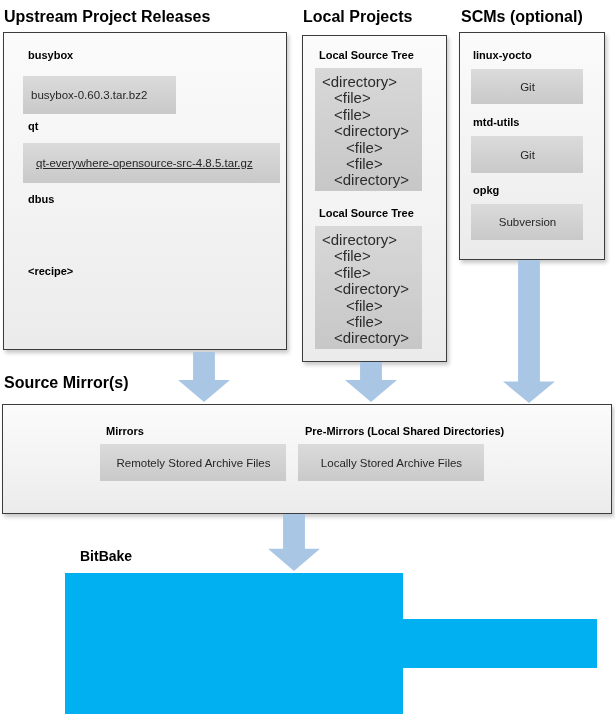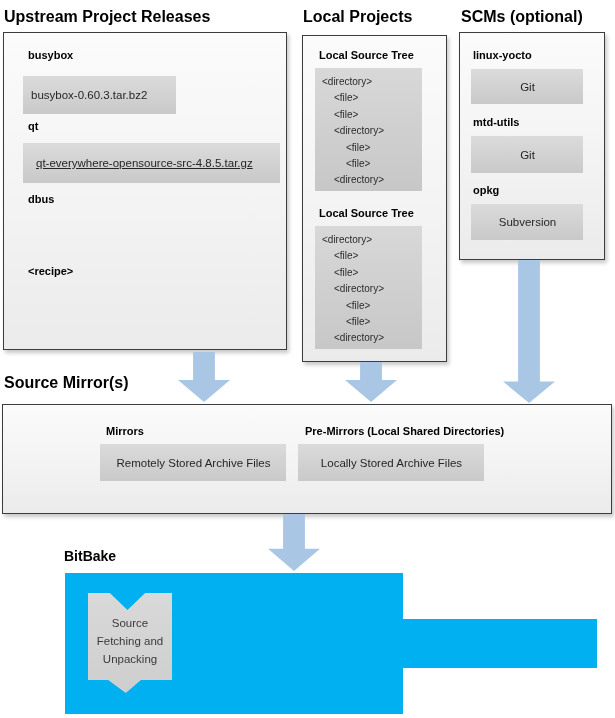--- a/index.html
+++ b/index.html
@@ -23,21 +23,21 @@
     background:linear-gradient(180deg,#dbdbdb 0%,#c9c9c9 100%);
     color:#262626;font-size:11.5px;
     display:flex;align-items:center;
     padding-left:13px;box-sizing:border-box;
   }
   .gbox.center{justify-content:center;padding-left:1px;text-align:center;}
   .gbox.pre{white-space:pre-line;line-height:15px;}
   .tree{
     position:absolute;
     background:linear-gradient(180deg,#d8d8d8 0%,#c7c7c7 100%);
-    font-size:10px;color:#2b2b2b;
+    font-size:15px;color:#2b2b2b;
     padding-top:6px;box-sizing:border-box;
   }
   .tl{line-height:16.4px;white-space:nowrap;}
   .i0{padding-left:7px;}
   .i1{padding-left:19px;}
   .i2{padding-left:31px;}
   .arrow{position:absolute;width:52px;background:var(--arrow-blue,#a9c6e5);}
   .arrow1{left:178px;top:352px;height:50px;
     clip-path:polygon(29% 0,71% 0,71% 56%,100% 56%,50% 100%,0 56%,29% 56%);}
   .arrow2{left:345px;top:362px;height:40px;
@@ -121,20 +121,17 @@
   <div class="panel" style="left:2px;top:404px;width:610px;height:110px;">
     <div class="lbl" style="left:103px;top:20px;">Mirrors</div>
     <div class="gbox center" style="left:97px;top:39px;width:186px;height:37px;">Remotely Stored Archive Files</div>
 
     <div class="lbl" style="left:302px;top:20px;">Pre-Mirrors (Local Shared Directories)</div>
     <div class="gbox center" style="left:295px;top:39px;width:186px;height:37px;">Locally Stored Archive Files</div>
   </div>
 
   <div class="arrow arrow4"></div>
 
-  <div class="abs h2" style="left:64px;top:548px;">BitBake</div>
+  <div class="abs h2" style="left:80px;top:548px;">BitBake</div>
   <div class="bb-main"></div>
   <div class="bb-arm"></div>
-  <div class="ribbon">Source
-Fetching and
-Unpacking</div>
 
 </div>
 
 </body></html>

